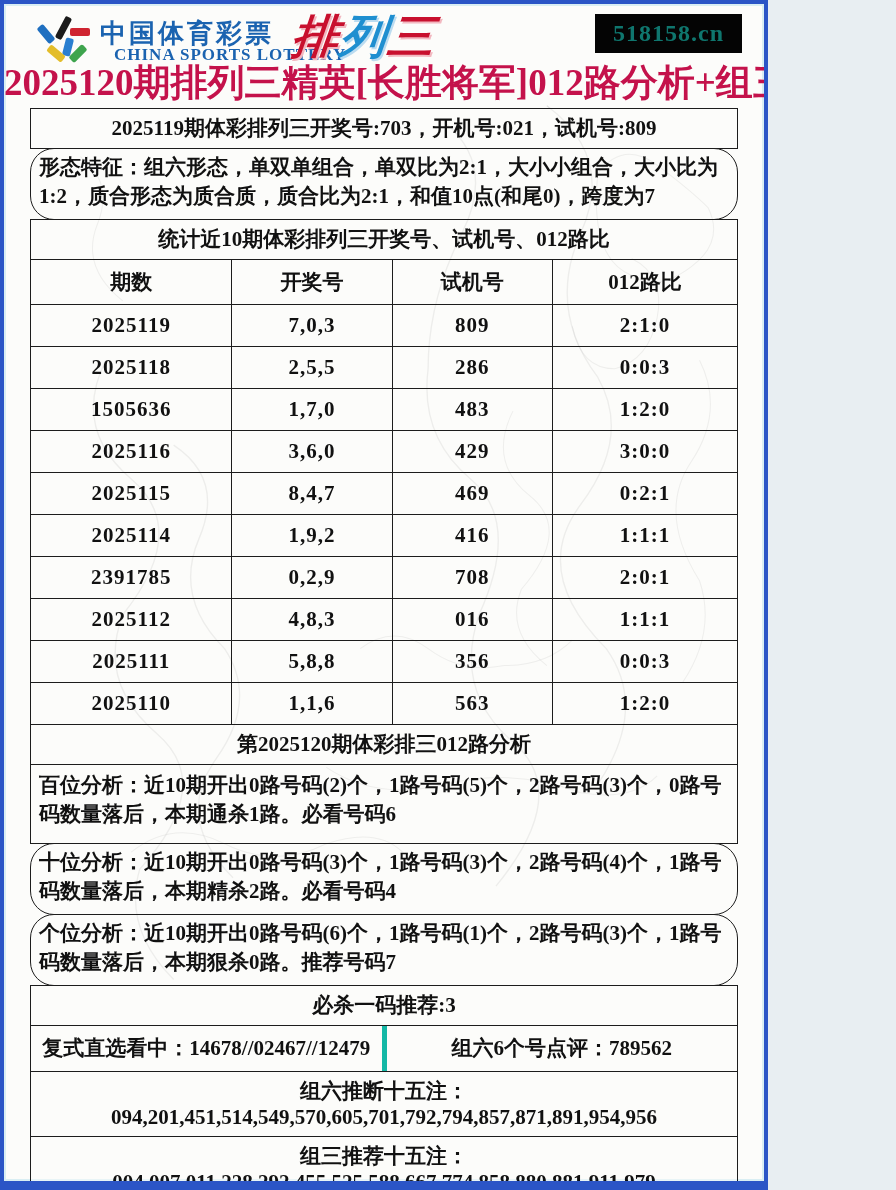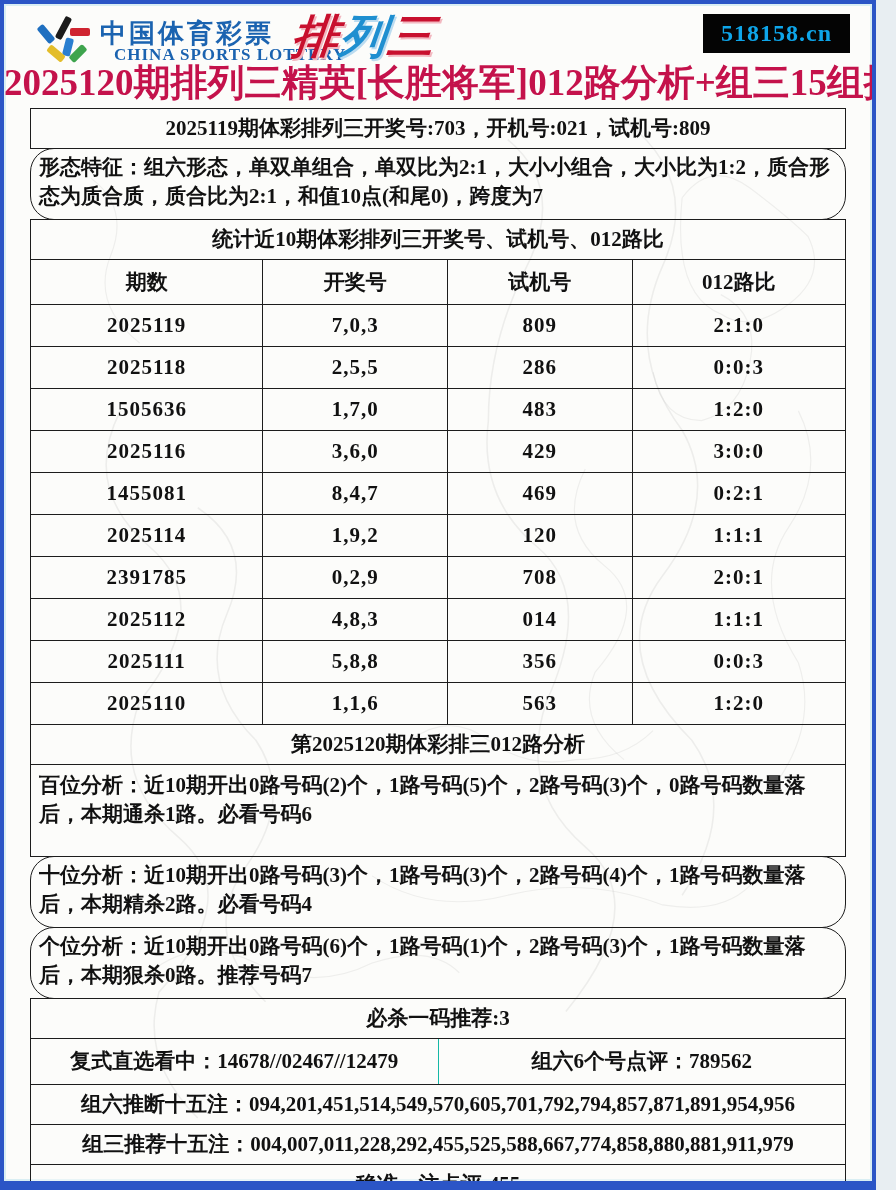--- a/index.html
+++ b/index.html
@@ -2,21 +2,21 @@
 <html><head>
 <meta charset="utf-8">
 <style>
   html,body { margin:0; padding:0; }
   body {
     width:896px; height:1190px;
     font-family:"Liberation Serif","DejaVu Serif",serif;
     background:#e8eef2;
   }
   .page {
-    position:relative; width:876px; height:1190px; box-sizing:border-box;
+    position:relative; width:768px; height:1190px; box-sizing:border-box;
     background:#dff0f4; overflow:hidden;
   }
   .frame {
     position:absolute; inset:0; box-sizing:border-box;
     border:4px solid #2b55c6; border-bottom-width:9px;
     box-shadow:inset 0 0 0 2px #d9eef3;
     background:#fcfcfa; overflow:hidden;
   }
   
   .watermark { position:absolute; inset:0; z-index:1; pointer-events:none; }
@@ -33,51 +33,51 @@
   .bar-green  { width:8px;  height:19px; background:#3ea44d; left:40px; top:28px; transform:rotate(45deg); }
   .bar-yellow { width:8px;  height:19px; background:#e3bd2a; left:18px; top:28px; transform:rotate(-50deg); }
   .logo-cn { position:absolute; left:96px; top:12px; color:#1b63b0; font-size:26px; font-weight:700; letter-spacing:3px; white-space:nowrap; }
   .logo-en { position:absolute; left:110px; top:41px; color:#1b63b0; font-size:17px; font-weight:700; letter-spacing:1px; white-space:nowrap; }
   .product { position:absolute; left:288px; top:2px; font-size:46px; font-weight:900; font-style:italic; letter-spacing:2px; transform:skewX(-6deg); white-space:nowrap; }
   .product .c0 { color:#c8102e; text-shadow:2px 2px 0 #f2b8c0; }
   .product .c1 { color:#1f8fd0; text-shadow:2px 2px 0 #bcdcf0; }
   .product .c2 { color:#c8102e; text-shadow:2px 2px 0 #f2b8c0; }
   .badge {
     position:absolute; right:22px; top:10px; background:#040404;
-    color:#0ea5e9; font-size:24px; font-weight:700; letter-spacing:1px;
+    color:#0f766e; font-size:24px; font-weight:700; letter-spacing:1px;
     padding:6px 18px; font-family:"Liberation Serif","DejaVu Serif",serif;
   }
   
   .title {
     position:relative; z-index:2; margin:2px 0 6px; text-align:center;
     color:#c4124b; font-size:37px; font-weight:700; line-height:1.12;
     white-space:nowrap; letter-spacing:0;
   }
   
   .box { position:relative; z-index:2; margin:0 26px; }
   .sec {
     box-sizing:border-box; border:1px solid #1c1c1c; margin-top:-1px;
     background:rgba(252,252,250,.42);
     font-size:21px; font-weight:700; color:#111;
   }
   .sec.center { text-align:center; padding:5px 4px 6px; }
   .sec.para  { padding:4px 8px 8px; line-height:29px;border-radius:24px; }
-  .sec.para-lg { padding:6px 8px 27px; line-height:29px; }
+  .sec.para-lg { padding:6px 8px 14px; line-height:29px; }
   
   table.stat { width:100%; border-collapse:collapse; margin-top:-1px; position:relative; z-index:2; }
   table.stat th, table.stat td {
     border:1px solid #1c1c1c; text-align:center;
     font-size:21px; font-weight:700; color:#111;
     padding:8px 2px; background:rgba(252,252,250,.42);
   }
   table.stat td { letter-spacing:1px; }
   
   .duo { display:flex; }
   .duo > div { flex:1; text-align:center; padding:8px 2px 9px; }
-  .duo > div + div { border-left:1px solid #14b8a6; }
+  .duo > div + div { border-left:5px solid #14b8a6; }
 </style>
 </head>
 <body>
 
 <div class="page">
   <div class="frame">
 
     <svg class="watermark" viewBox="0 0 896 1190" xmlns="http://www.w3.org/2000/svg">
       <path d="M520 140 q60 50 20 130 t-40 160 q-10 80 50 130 t10 160 q-30 90 40 150 t-20 170"></path>
       <path d="M640 120 q80 60 40 150 t20 170 q40 70 -20 150 t30 170 q50 70 -10 160"></path>
@@ -146,41 +146,41 @@
               <td>483</td>
               <td>1:2:0</td>
             </tr>
             <tr>
               <td>2025116</td>
               <td>3,6,0</td>
               <td>429</td>
               <td>3:0:0</td>
             </tr>
             <tr>
-              <td>1455081</td>
+              <td>2025115</td>
               <td>8,4,7</td>
               <td>469</td>
               <td>0:2:1</td>
             </tr>
             <tr>
               <td>2025114</td>
               <td>1,9,2</td>
-              <td>120</td>
+              <td>416</td>
               <td>1:1:1</td>
             </tr>
             <tr>
               <td>2391785</td>
               <td>0,2,9</td>
               <td>708</td>
               <td>2:0:1</td>
             </tr>
             <tr>
               <td>2025112</td>
               <td>4,8,3</td>
-              <td>014</td>
+              <td>016</td>
               <td>1:1:1</td>
             </tr>
             <tr>
               <td>2025111</td>
               <td>5,8,8</td>
               <td>356</td>
               <td>0:0:3</td>
             </tr>
             <tr>
               <td>2025110</td>

